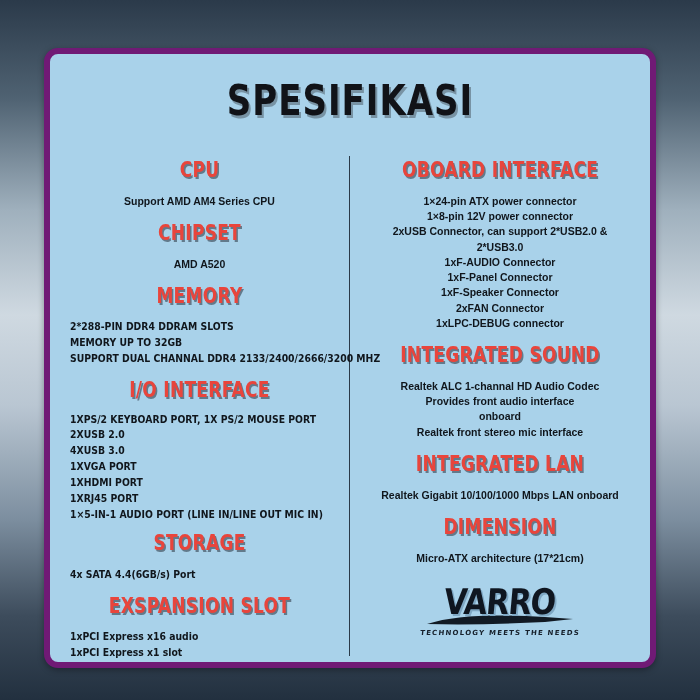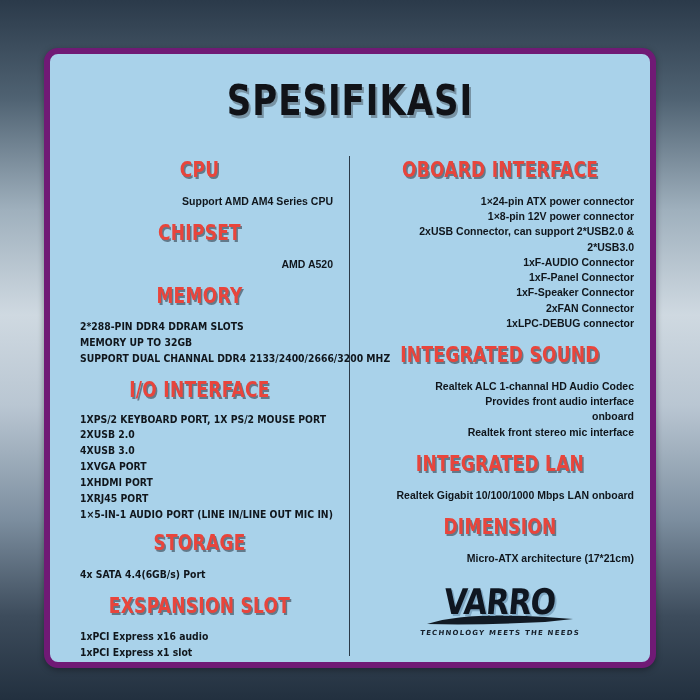--- a/index.html
+++ b/index.html
@@ -46,21 +46,21 @@
     text-shadow: 2px 2px 0 rgba(60,70,80,0.45);
     transform: scaleY(1.25);
   }
   .columns {
     display: flex;
     margin-top: 36px;
     height: 500px;
   }
   .col {
     box-sizing: border-box;
-    padding: 0 16px;
+    padding: 0 6px;
   }
   .col-left {
     width: 50%;
     border-right: 1.5px solid #2a3a48;
   }
   .col-right {
     width: 50%;
   }
   .sec-head {
     text-align: center;
@@ -68,21 +68,21 @@
     font-weight: bold;
     font-size: 17px;
     color: #e8453c;
     text-shadow: 1.5px 1.5px 0 rgba(40,50,60,0.55);
     transform: scaleY(1.22);
     margin: 14px 0 14px 0;
     letter-spacing: 0.3px;
   }
   .sec-head.first { margin-top: 4px; }
   .lines-center {
-    text-align: right;
+    text-align: center;
     color: #10161c;
     font-size: 10.5px;
     font-weight: bold;
     line-height: 1.45;
   }
   .lines-left {
     text-align: left;
     color: #10161c;
     font-size: 9.3px;
     font-weight: bold;

